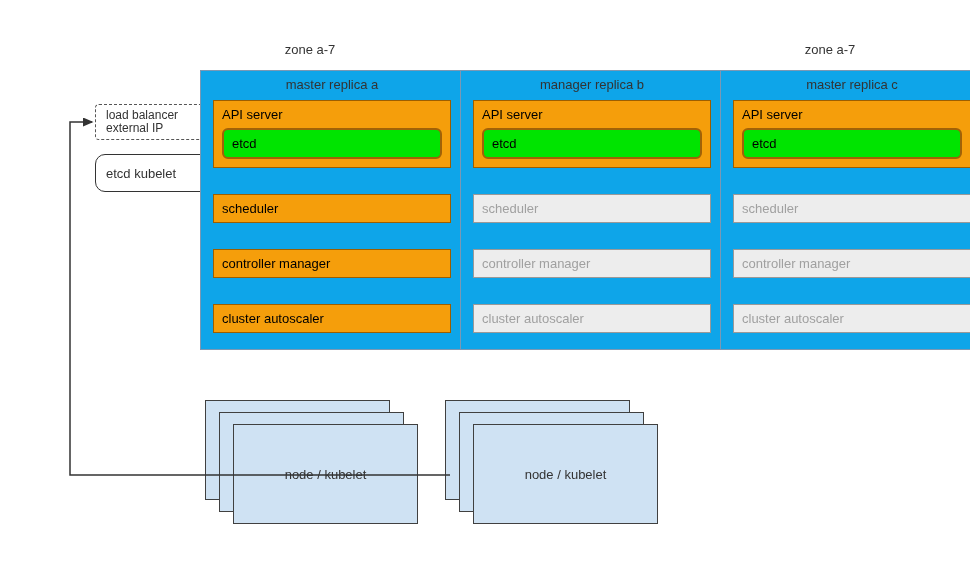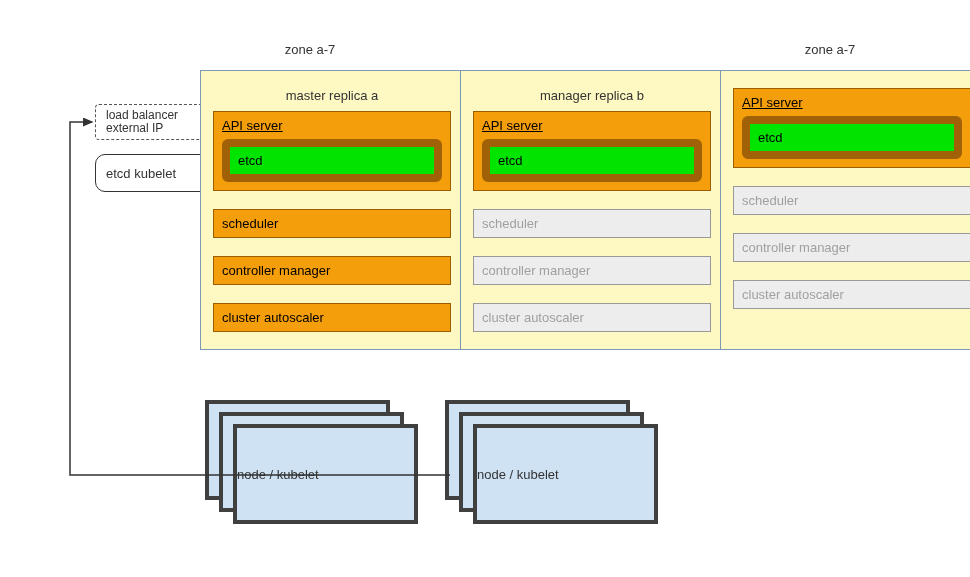--- a/index.html
+++ b/index.html
@@ -10,37 +10,37 @@
     font-size:13px;
     color:#333;
     position:relative;
   }
   .canvas{position:absolute;left:0;top:0;width:970px;height:577px;}
   
   .zone-label{position:absolute;top:42px;text-align:center;width:220px;color:#333;}
   
   .replica{
     position:absolute;top:70px;width:264px;height:280px;
-    background:#fef9c3;border:1px solid #7b98b4;box-sizing:border-box;
-    padding:17px 12px 12px 12px;
+    background:#0ea5e9;border:1px solid #7b98b4;box-sizing:border-box;
+    padding:6px 12px 12px 12px;
   }
   .replica-title{text-align:center;margin-bottom:8px;color:#333;}
   
   .api-box{
     background:#f59e0b;border:1px solid #9c5e00;
     padding:6px 8px 8px 8px;margin-bottom:12px;
   }
-  .api-box .api-title{color:#000;margin-bottom:6px;text-decoration:underline;}
+  .api-box .api-title{color:#000;margin-bottom:6px;}
   .etcd-box{
-    background:#00e400;border:8px solid #a16207;border-radius:6px;
+    background:#00e400;border:2px solid #a16207;border-radius:6px;
     padding:6px 8px;
   }
   .etcd-box span{color:#000;}
   .comp{
-    border:1px solid #999;padding:6px 8px;margin-top:18px;
+    border:1px solid #999;padding:6px 8px;margin-top:26px;
   }
   .comp.active{background:#f59e0b;border-color:#9c5e00;color:#000;}
   .comp.inactive{background:#ededed;color:#a0a0a0;}
   
   
   .lb-band{
     position:absolute;left:95px;right:40px;top:104px;height:36px;
     border:1px dashed #555;border-radius:4px;box-sizing:border-box;
     padding-left:10px;display:flex;align-items:center;
   }
@@ -48,22 +48,22 @@
   
   .etcd-band{
     position:absolute;left:95px;right:40px;top:154px;height:38px;
     border:1px solid #333;border-radius:10px;box-sizing:border-box;
     padding-left:10px;display:flex;align-items:center;
   }
   
   .node-stack{position:absolute;top:400px;width:215px;height:120px;}
   .node-card{
     position:absolute;width:185px;height:100px;
-    background:#cfe2f3;border:4px solid #404040;box-sizing:border-box;
-    display:flex;align-items:center;
+    background:#cfe2f3;border:1px solid #404040;box-sizing:border-box;
+    display:flex;align-items:center;justify-content:center;
   }
   
   svg.overlay{position:absolute;left:0;top:0;width:970px;height:577px;pointer-events:none;}
 </style>
 </head>
 <body>
 
 <div class="canvas">
 
   <div class="zone-label" style="left:200px">zone a-7</div>
@@ -93,20 +93,21 @@
     <div class="api-box">
       <div class="api-title">API server</div>
       <div class="etcd-box"><span>etcd</span></div>
     </div>
     <div class="comp inactive">scheduler</div>
     <div class="comp inactive">controller manager</div>
     <div class="comp inactive">cluster autoscaler</div>
   </div>
 
   <div class="replica" style="left:720px">
+    <div class="replica-title">master replica c</div>
     <div class="api-box">
       <div class="api-title">API server</div>
       <div class="etcd-box"><span>etcd</span></div>
     </div>
     <div class="comp inactive">scheduler</div>
     <div class="comp inactive">controller manager</div>
     <div class="comp inactive">cluster autoscaler</div>
   </div>
 
   <div class="node-stack" style="left:205px">

